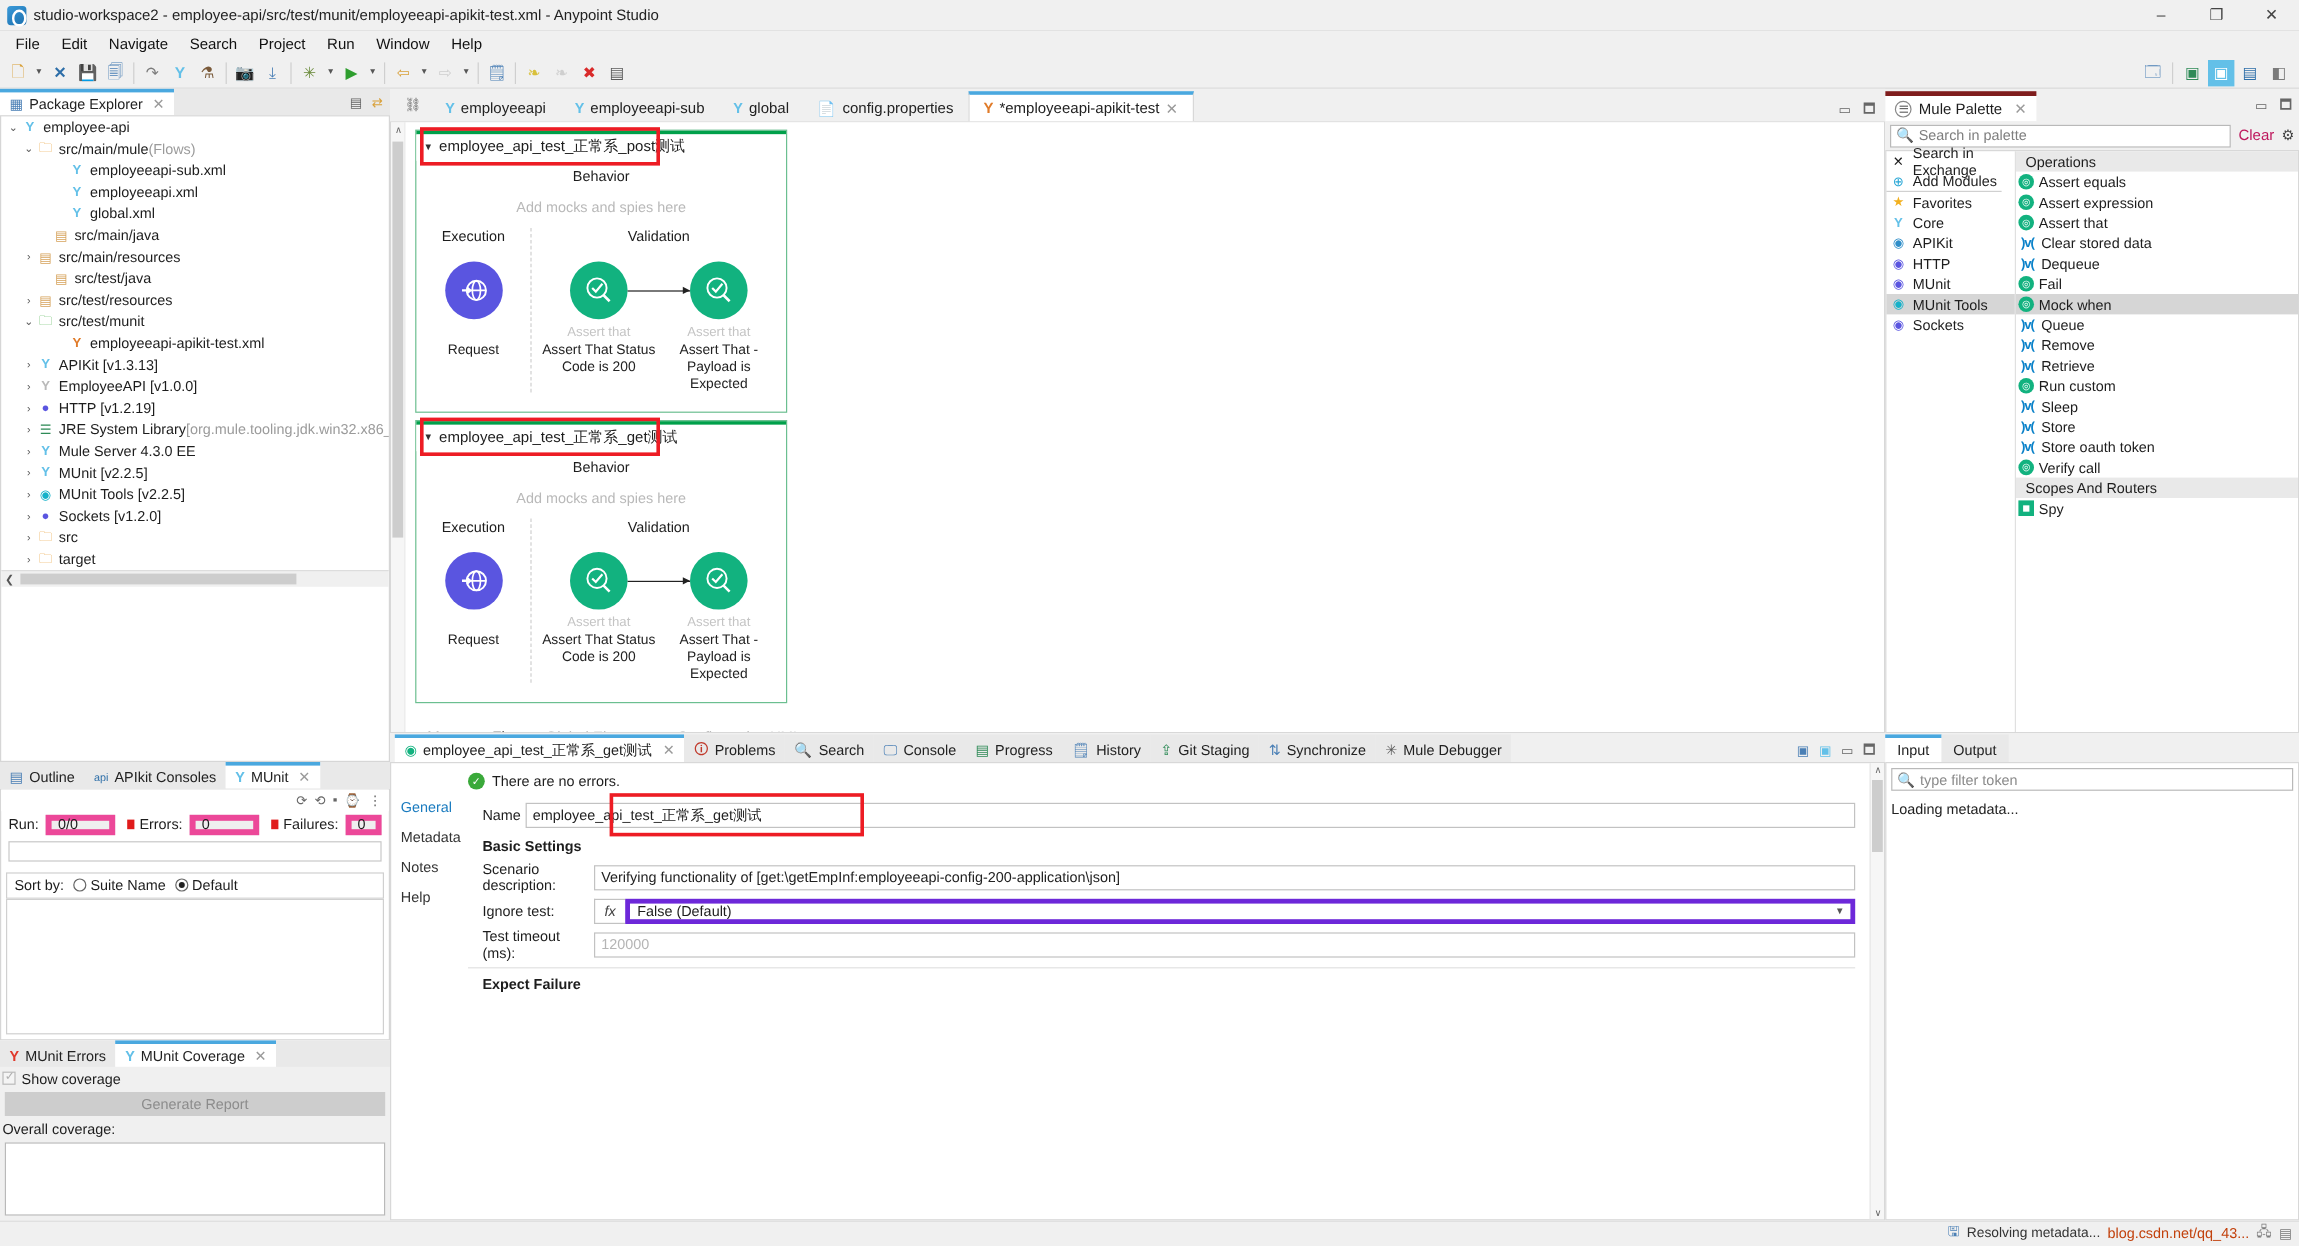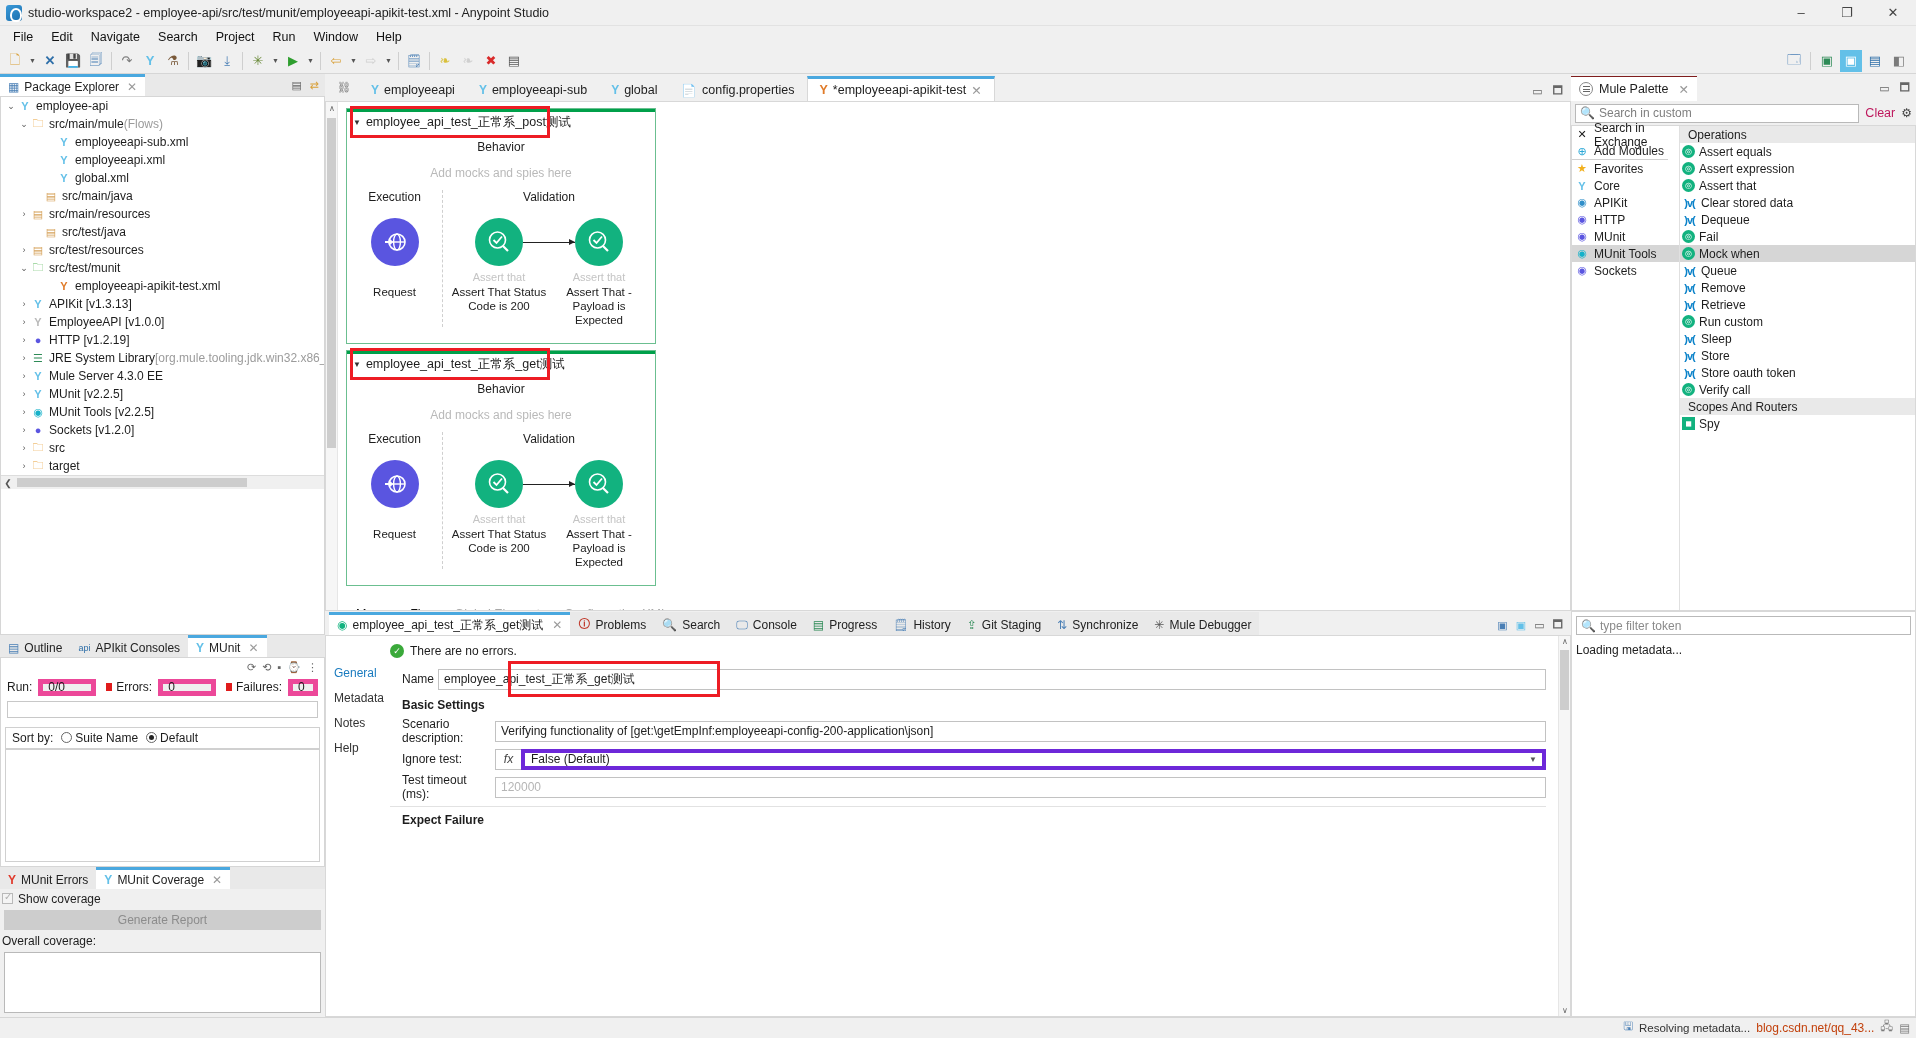--- a/index.html
+++ b/index.html
@@ -153,21 +153,21 @@
   .sect { font-size:12px; font-weight:bold; margin:8px 0 8px 0;}
   #propscroll { width:12px;background:#f6f6f6;border-left:1px solid #e6e6e6;position:relative;flex:none;}
   #propscroll .th { position:absolute;left:1px;top:14px;width:9px;height:60px;background:#cdcdcd;}
   #propscroll .a1,#propscroll .a2{position:absolute;left:0;width:12px;text-align:center;font-size:8px;color:#666;}
   #propscroll .a1{top:1px;} #propscroll .a2{bottom:1px;}
 
   
   #rightcol { width:345px; flex:none; display:flex; flex-direction:column; background:#f0f0f0; }
   #paletteview { height:537px; display:flex; flex-direction:column;}
   .ptabrow { height:27px;display:flex;align-items:flex-end;}
-  .ptab { height:25px;display:flex;align-items:center;gap:6px;padding:0 8px;font-size:12.5px;background:#fff;border-top:1px solid #7f1d1d;}
+  .ptab { height:25px;display:flex;align-items:center;gap:6px;padding:0 8px;font-size:12.5px;background:#fff;border-top:4px solid #7f1d1d;}
   .ptabfill { flex:1;height:25px;display:flex;align-items:center;justify-content:flex-end;gap:10px;padding-right:6px;}
   .hamb { width:14px;height:14px;border:1px solid #888;border-radius:50%;display:flex;flex-direction:column;justify-content:center;align-items:center;gap:1.5px;}
   .hamb i { width:7px;height:1px;background:#666;display:block;}
   .searchrow { height:24px;display:flex;align-items:center;gap:6px;padding:0 4px;background:#f0f0f0;}
   .searchbox { flex:1;height:19px;border:1px solid #b9b9b9;background:#fff;display:flex;align-items:center;gap:4px;padding-left:4px;font-size:12px;color:#7e7e7e;}
   .clearlnk { color:#be185d;font-size:12.5px;}
   #palbody { flex:1;display:flex;background:#fff;border:1px solid #d8d8d8;min-height:0;}
   #palleft { width:108px;flex:none;border-right:1px solid #e0e0e0;}
   .palitem { height:17px;display:flex;align-items:center;gap:4px;font-size:12px;padding-left:2px;}
   .palitem.sel { background:#d6d6d6; }
@@ -748,21 +748,21 @@
         </div>
         <div class="ptabfill">
           <span class="mini">▭</span>
           <span class="mini">🗖</span>
         </div>
       </div>
 
       <div class="searchrow">
         <div class="searchbox">
           <span>🔍</span>
-          <span>Search in custom</span>
+          <span>Search in palette</span>
         </div>
         <span class="clearlnk">Clear</span>
         <span style="color:#444">⚙</span>
       </div>
 
       <div id="palbody">
         <div id="palleft">
             <div class="palitem">
               <span style="width: 16px; text-align: center; flex: 0 0 auto; font-size: 11px; color: rgb(26, 26, 26);">✕</span>
               <span>Search in Exchange</span>
@@ -869,20 +869,25 @@
               <div class="opitem">
                 <span style="width: 13px; height: 13px; background: rgb(18, 178, 127); color: rgb(255, 255, 255); font-size: 8px; display: flex; align-items: center; justify-content: center; flex: 0 0 auto;">◼</span>
                 <span>Spy</span>
               </div>
             </div>
         </div>
       </div>
     </div>
 
     <div id="iopanel">
+      <div class="iotabs">
+        <div class="iotab active">Input</div>
+        <div class="iotab">Output</div>
+        <div class="iotabfill"></div>
+      </div>
       <div id="iobody">
         <div class="filterbox">
           <span>🔍</span>
           <span>type filter token</span>
         </div>
         <div class="loading">Loading metadata...</div>
       </div>
     </div>
   </div>
 </div>

